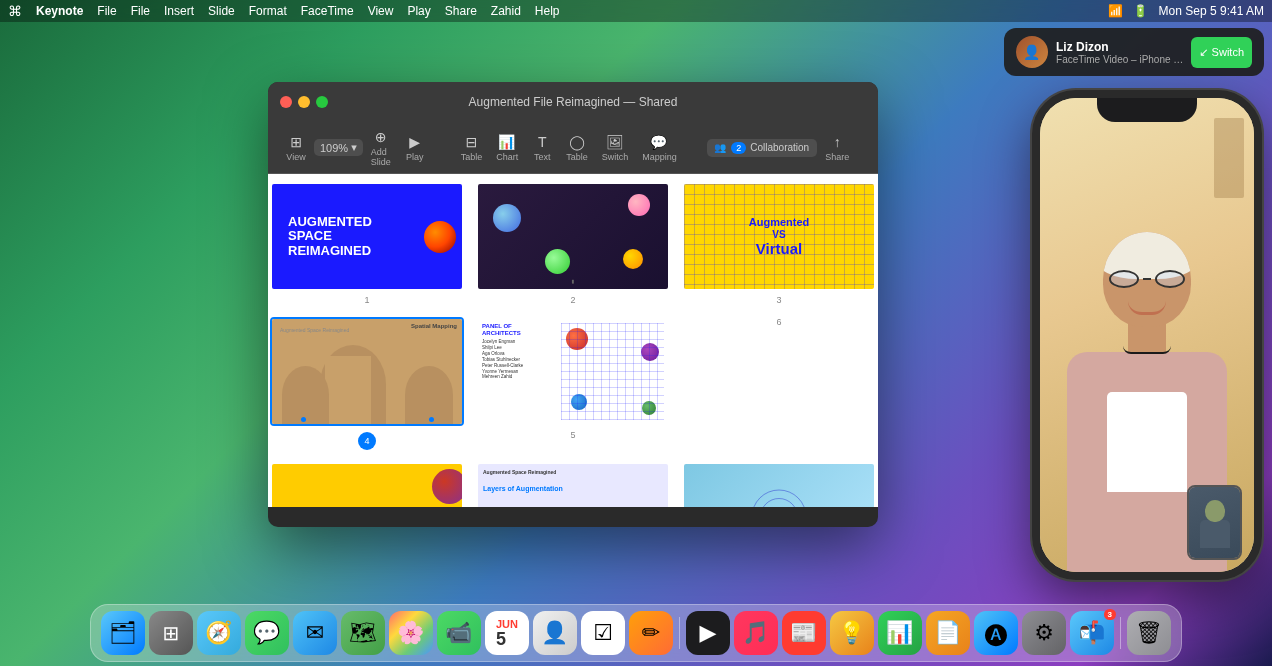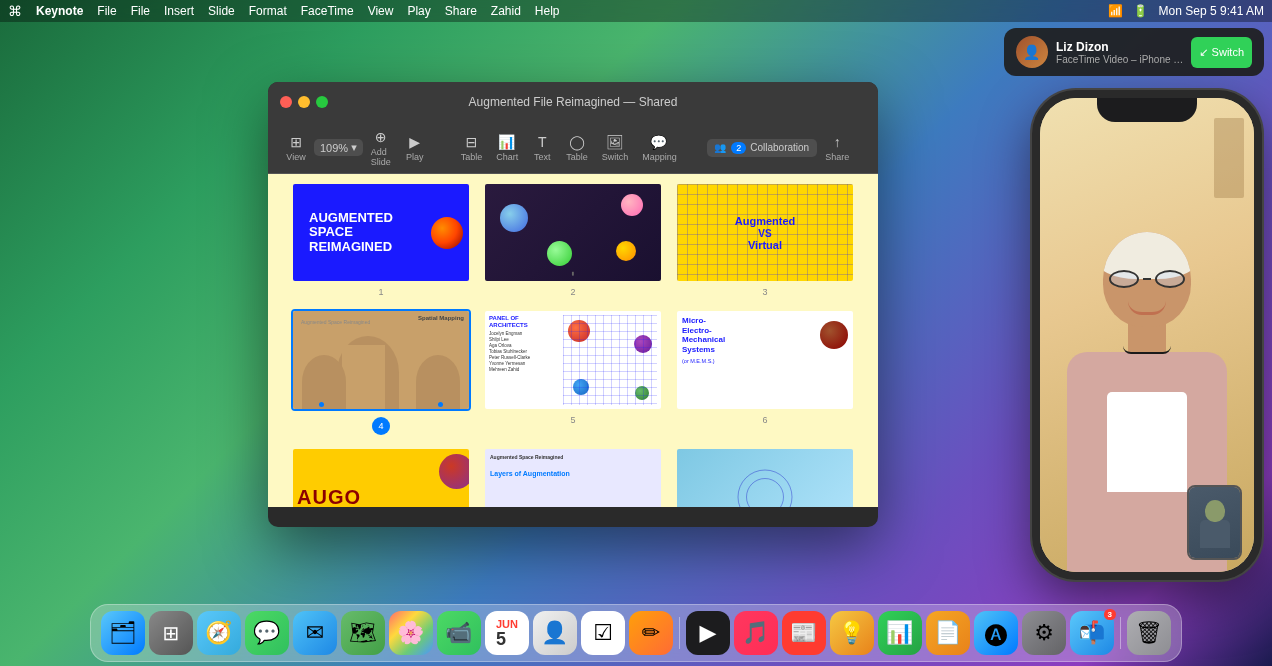--- a/index.html
+++ b/index.html
@@ -177,24 +177,24 @@
     .collab-count {
       background: #007aff;
       color: white;
       border-radius: 8px;
       padding: 1px 5px;
       font-size: 9px;
     }
 
     
     .slides-area {
-      background: #fef9c3;
+      background: #ffffff;
       height: calc(100% - 112px);
       overflow-y: auto;
-      padding: 8px 23px 0;
+      padding: 8px 2px 0;
     }
     .slides-grid {
       display: grid;
       grid-template-columns: repeat(3, 1fr);
       gap: 12px;
     }
     .slide-item {
       display: flex;
       flex-direction: column;
       align-items: center;
@@ -517,21 +517,21 @@
         <span class="slide-num">2</span>
       </div>
 
       <div class="slide-item">
         <div class="slide-thumb" style="border-color:transparent;">
           <div style="width:100%;height:100%;background:#ffd700;position:relative;overflow:hidden;display:flex;flex-direction:column;align-items:center;justify-content:center;">
             <div style="position:absolute;top:0;left:0;right:0;bottom:0;background-image:linear-gradient(rgba(26,26,255,0.25) 1px,transparent 1px),linear-gradient(90deg,rgba(26,26,255,0.25) 1px,transparent 1px);background-size:10px 10px;"></div>
             <div style="position:relative;z-index:1;text-align:center;">
               <div style="font-size:11px;font-weight:900;color:#1a1aff;line-height:1.2;">Augmented</div>
               <div style="font-size:10px;font-weight:700;color:#1a1aff;">VS</div>
-              <div style="font-size:11px;font-weight:900;color:#1a1aff;text-align:center;">Virtual</div>
+              <div style="font-size:15px;font-weight:900;color:#1a1aff;text-align:center;">Virtual</div>
             </div>
           </div>
         </div>
         <span class="slide-num">3</span>
       </div>
 
       <div class="slide-item">
         <div class="slide-thumb selected">
           <div style="width:100%;height:100%;background:#c8a06a;position:relative;overflow:hidden;">
             <div style="position:absolute;top:4px;right:5px;font-size:6px;color:#444;font-weight:600;">Spatial Mapping</div>
@@ -566,29 +566,20 @@
               <div style="position:absolute;bottom:5px;right:8px;width:14px;height:14px;border-radius:50%;background:radial-gradient(circle at 35% 35%,#66bb6a,#2e7d32);"></div>
 
               <div style="position:absolute;top:0;left:0;right:0;bottom:0;background-image:linear-gradient(rgba(26,26,255,0.2) 1px,transparent 1px),linear-gradient(90deg,rgba(26,26,255,0.2) 1px,transparent 1px);background-size:8px 8px;"></div>
             </div>
           </div>
         </div>
         <span class="slide-num">5</span>
       </div>
 
       <div class="slide-item">
-        <div class="slide-thumb" style="border-color:transparent;">
-          <div style="width:100%;height:100%;background:white;padding:5px;display:flex;align-items:flex-start;justify-content:space-between;">
-            <div style="flex:1;">
-              <div style="font-size:8px;font-weight:900;color:#1a1aff;line-height:1.2;">Micro-<br>Electro-<br>Mechanical<br>Systems</div>
-              <div style="font-size:5.5px;color:#1a1aff;margin-top:3px;">(or M.E.M.S.)</div>
-            </div>
-            <div style="width:28px;height:28px;border-radius:50%;background:radial-gradient(circle at 35% 35%,#a0522d,#8b0000);margin-top:5px;"></div>
-          </div>
-        </div>
         <span class="slide-num">6</span>
       </div>
 
       <div class="slide-item">
         <div class="slide-thumb" style="border-color:transparent;">
           <div style="width:100%;height:100%;background:#ffcc00;display:flex;align-items:center;justify-content:flex-start;padding:4px;overflow:hidden;position:relative;">
             <div style="font-size:20px;font-weight:900;color:#8b0000;letter-spacing:1px;">AUGO</div>
             <div style="position:absolute;right:-5px;top:5px;width:35px;height:35px;border-radius:50%;background:radial-gradient(circle at 35% 35%,#c62828,#7b1fa2);opacity:0.9;"></div>
 
           </div>

